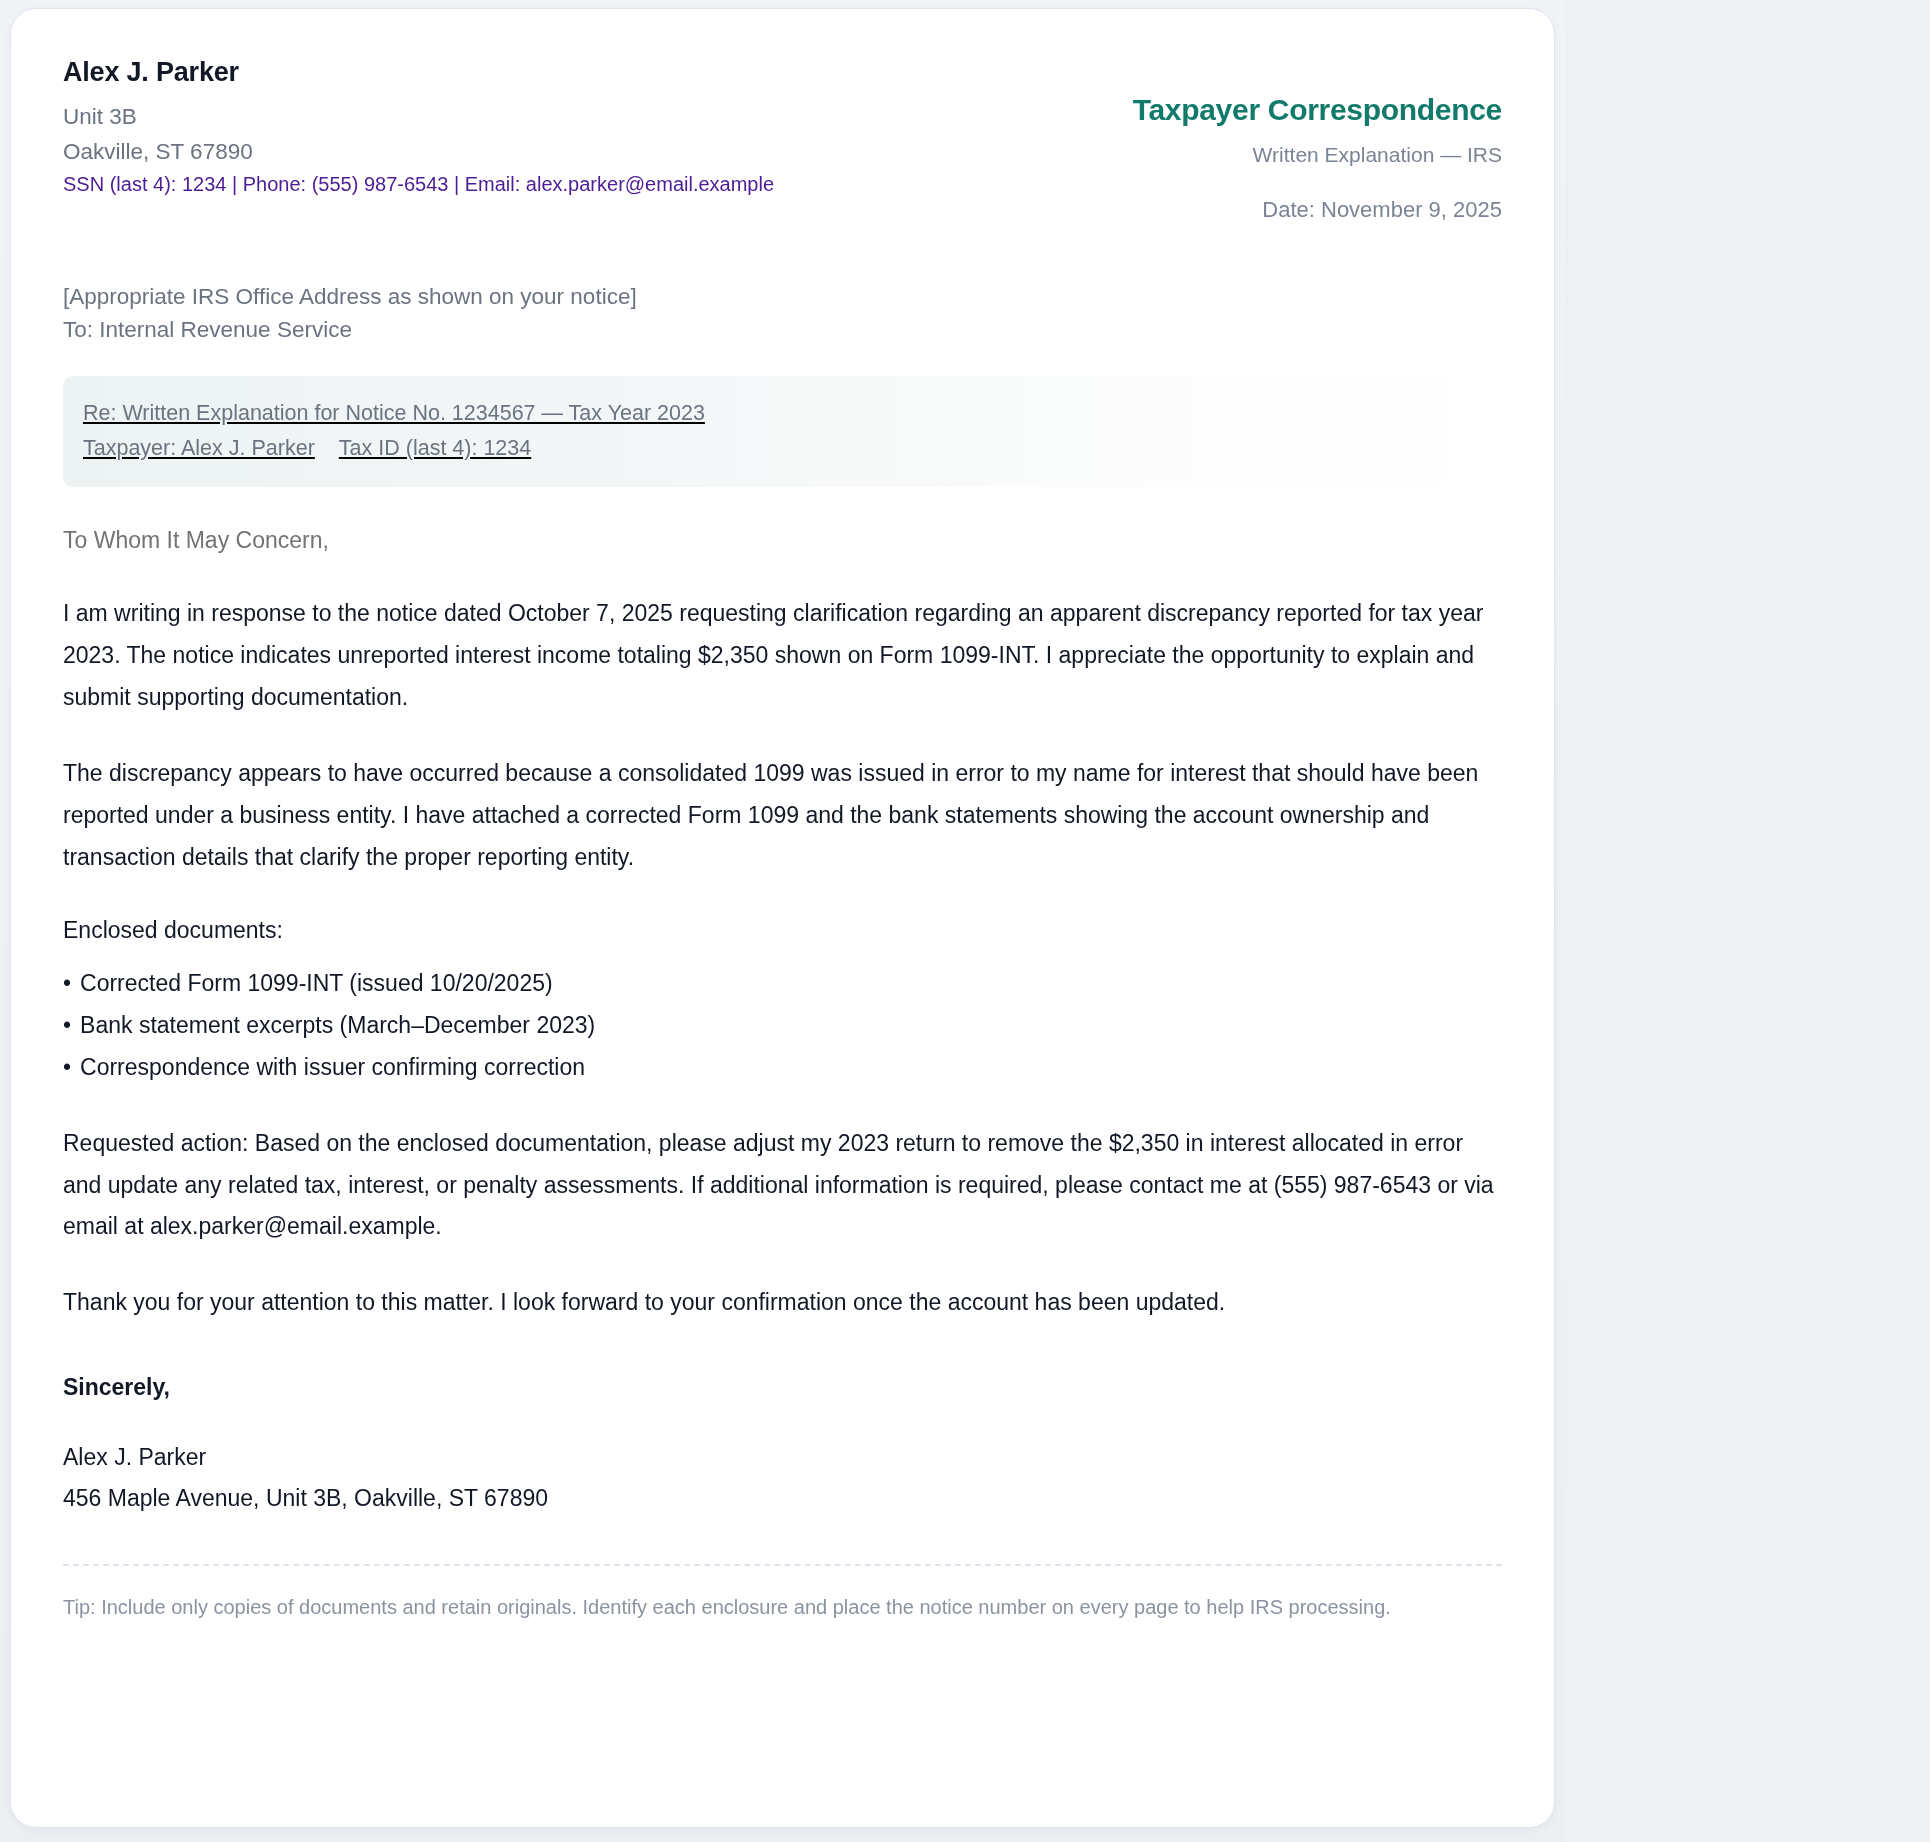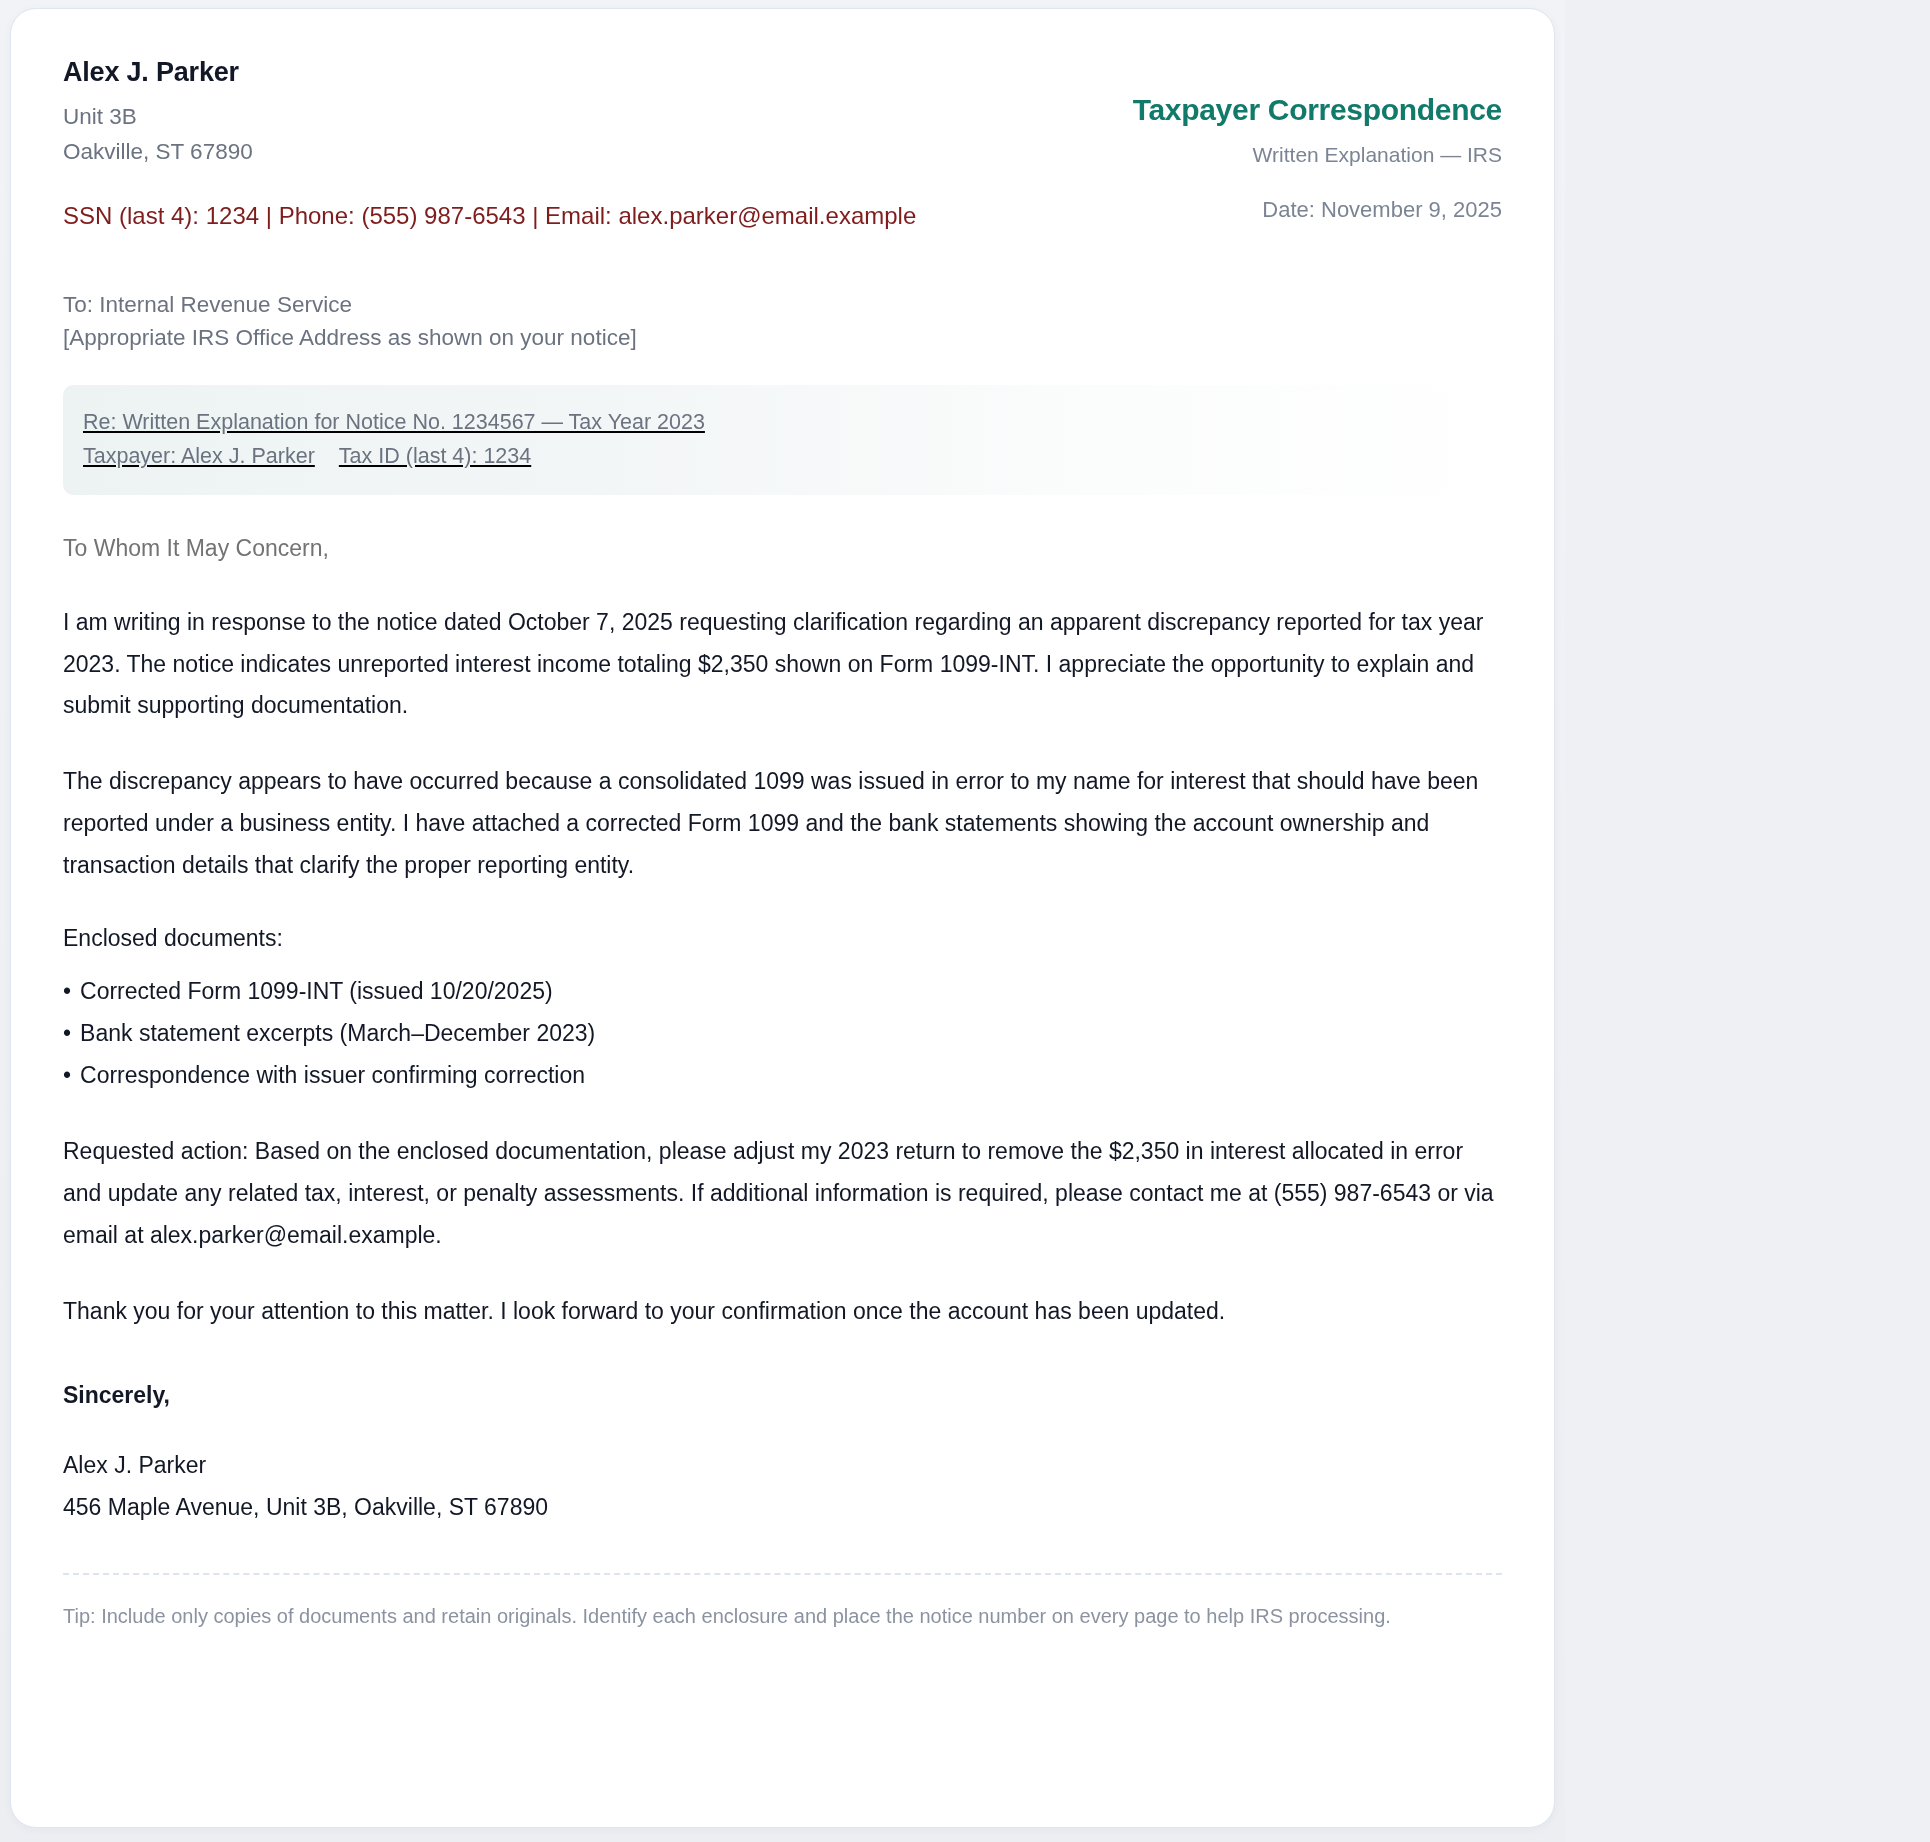--- a/index.html
+++ b/index.html
@@ -50,23 +50,22 @@
     margin: 0 0 10px 0;
   }
 
   .sender-line {
     font-size: 22.5px;
     color: #6b7280;
     line-height: 1.53;
   }
 
   .sender-contact {
-    font-size: 24px;
-    color: #7f1d1d;
-    margin-top: 29px;
+    font-size: 20px;
+    color: #4c1d95;
     line-height: 1.5;
   }
 
   .doc-meta {
     flex: 0 0 auto;
     text-align: right;
     padding-top: 36px;
   }
 
   .doc-title {
@@ -202,22 +201,22 @@
 
       <div class="doc-meta">
         <div class="doc-title">Taxpayer Correspondence</div>
         <div class="doc-subtitle">Written Explanation — IRS</div>
         <div class="doc-date">Date: November 9, 2025</div>
       </div>
 
     </div>
 
     <div class="recipient">
+      <div>[Appropriate IRS Office Address as shown on your notice]</div>
       <div>To: Internal Revenue Service</div>
-      <div>[Appropriate IRS Office Address as shown on your notice]</div>
     </div>
 
     <div class="subject-box">
       <div class="subject-line">Re: Written Explanation for Notice No. 1234567 — Tax Year 2023</div>
       <div class="subject-line subject-taxpayer">
         <span>Taxpayer: Alex J. Parker</span><span class="gap"></span><span>Tax ID (last 4): 1234</span>
       </div>
     </div>
 
     <div class="body-copy">

